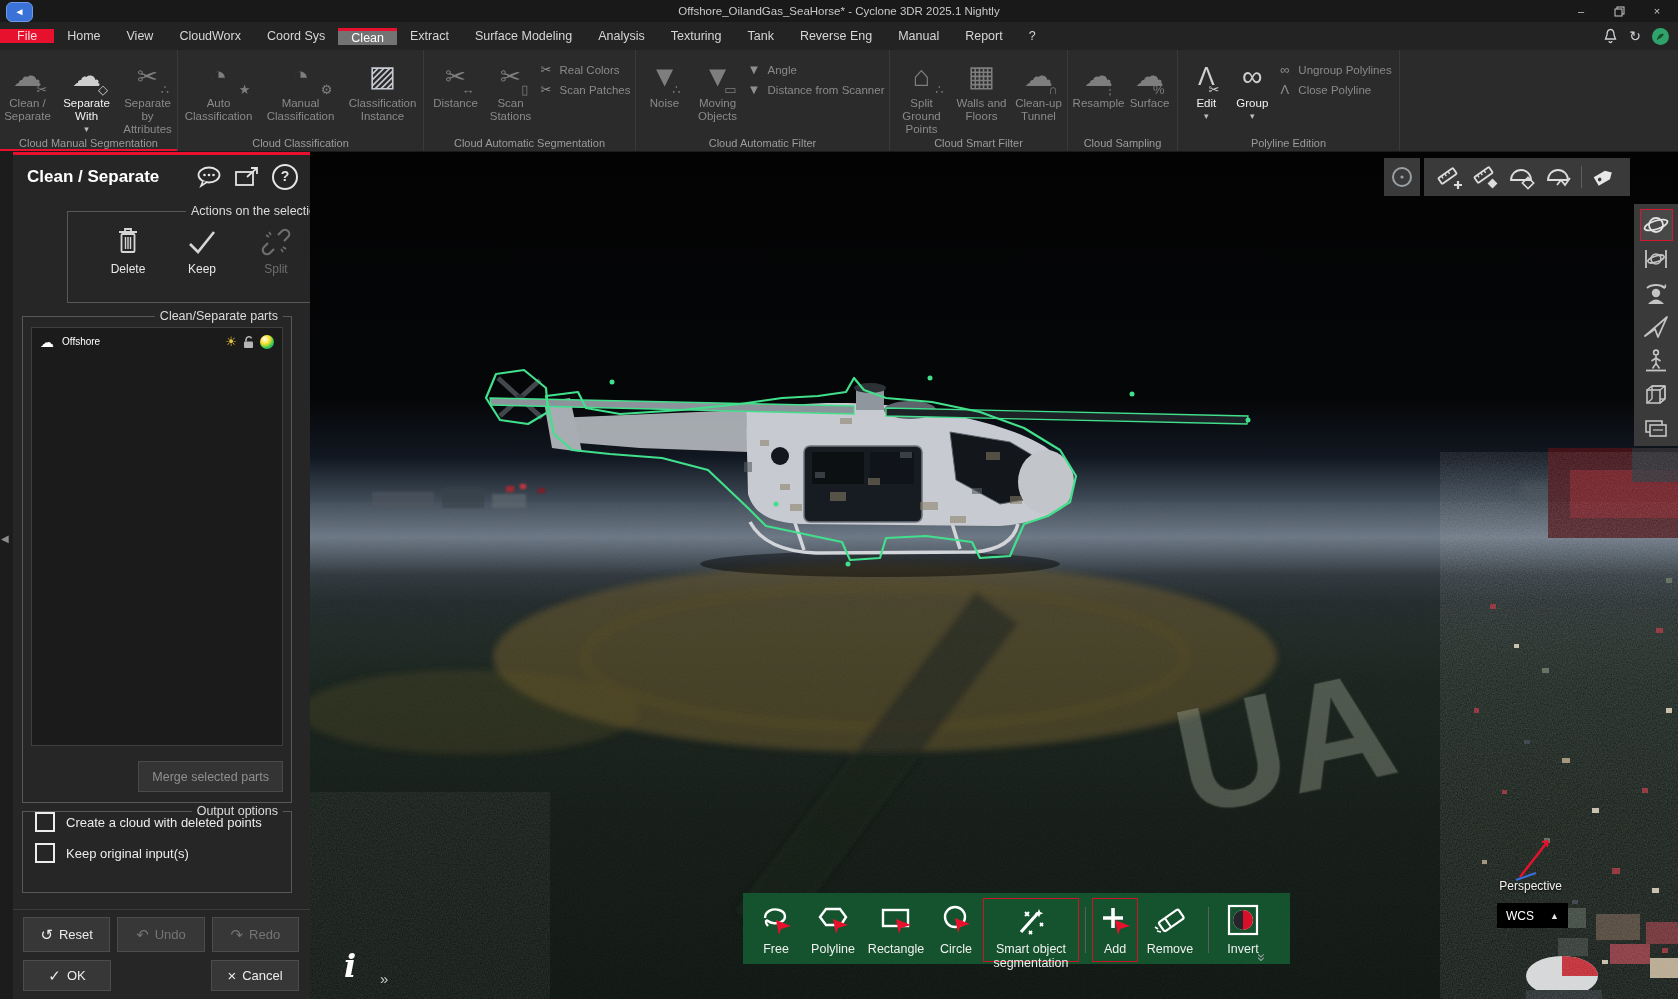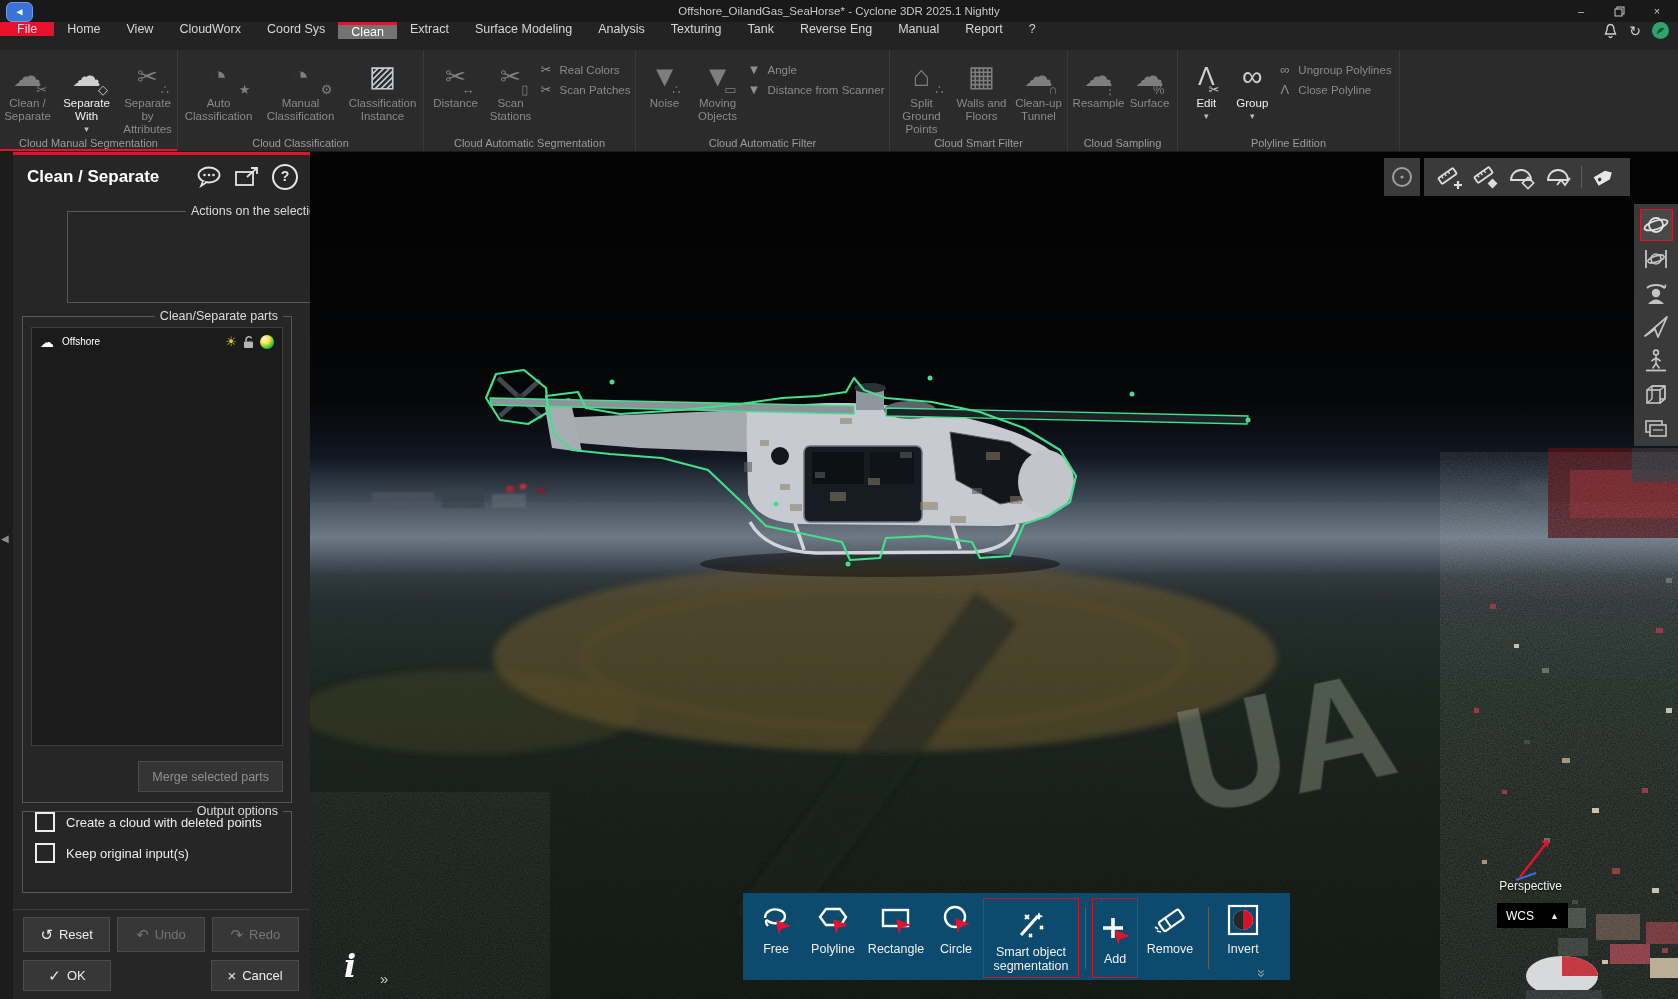--- a/index.html
+++ b/index.html
@@ -5,21 +5,21 @@
   html,body{margin:0;padding:0;background:#0c0c0c;font-family:"Liberation Sans",sans-serif;}
   #app{position:relative;width:1678px;height:999px;background:#1d1d1d;overflow:hidden;color:#ddd;font-size:12px;}
 
   
   .titlebar{position:absolute;left:0;top:0;right:0;height:22px;background:#191919;display:flex;align-items:center;justify-content:center;color:#c9c9c9;font-size:11.5px;}
   .backbtn{position:absolute;left:6px;top:2px;width:27px;height:20px;background:#3a72d8;border:1px solid #6f9ae8;border-radius:6px;color:#fff;text-align:center;line-height:18px;font-size:10px;box-sizing:border-box;}
   .winctl{position:absolute;right:2px;top:0;display:flex;height:22px;}
   .wc{width:38px;display:flex;align-items:center;justify-content:center;color:#c9c9c9;font-size:11px;}
 
   
-  .menubar{position:absolute;left:0;top:22px;right:0;height:28px;background:#232323;display:flex;align-items:flex-start;}
+  .menubar{position:absolute;left:0;top:22px;right:0;height:28px;background:#232323;display:flex;align-items:center;}
   .mtab{padding:0 13px;display:flex;align-items:center;color:#d6d6d6;font-size:12.5px;}
   .mtab.file{background:#e8112d;color:#ffd9de;padding:0 17px;}
   .mtab.active{background:#737373;border-top:3px solid #e8112d;padding-top:0;color:#fff;}
   .menu-right{margin-left:auto;display:flex;align-items:center;gap:11px;padding-right:9px;}
   .mricon{color:#cfd3d6;font-size:14px;display:flex;align-items:center;}
   .greendot{width:17px;height:17px;border-radius:50%;background:#2fa36b;display:flex;align-items:center;justify-content:center;}
 
   
   .ribbon{position:absolute;left:0;top:50px;right:0;height:102px;background:#2b2b2b;display:flex;border-bottom:1px solid #1b1b1b;box-sizing:border-box;}
   .rgroup{position:relative;border-right:1px solid #3a3a3a;display:flex;justify-content:center;gap:2px;padding-top:3px;box-sizing:border-box;flex:none;}
@@ -79,24 +79,24 @@
   .viewport{position:absolute;left:310px;top:152px;right:0;bottom:0;background:#000;overflow:hidden;}
   .scene{position:absolute;inset:0;background:linear-gradient(180deg,#030304 0%,#050607 29%,#111721 36%,#3e4a56 41%,#6b7684 45.5%,#505b66 47.5%,#2e363c 50%,#21292b 53%,#1d2723 57%,#17211c 63%,#121a15 78%,#0e1511 100%);}
   .scene-svg{position:absolute;inset:0;}
   .vptb{position:absolute;top:6px;height:38px;background:#3a3a3a;display:flex;align-items:center;}
   .tba{left:1074px;width:36px;justify-content:center;}
   .tbb{left:1114px;width:206px;justify-content:space-evenly;padding:0 4px;box-sizing:border-box;}
   .tbsep{width:1px;height:22px;background:#5e5e5e;}
   .nav{position:absolute;right:0;top:52px;width:44px;height:242px;background:#3a3a3a;display:flex;flex-direction:column;align-items:center;padding-top:5px;gap:2px;box-sizing:border-box;}
   .navbtn{width:33px;height:32px;display:flex;align-items:center;justify-content:center;border:1px solid transparent;box-sizing:border-box;}
   .navbtn.sel{border-color:#d11a2d;background:#484848;}
-  .stb{position:absolute;left:433px;top:741px;width:547px;height:87px;background:#0c4a6e;display:flex;align-items:stretch;padding:5px 6px 2px;box-sizing:border-box;}
+  .stb{position:absolute;left:433px;top:741px;width:547px;height:71px;background:#14532d;display:flex;align-items:stretch;padding:5px 6px 2px;box-sizing:border-box;}
   .stbtn{display:flex;flex-direction:column;align-items:center;padding:1px 6px;color:#f0f0f0;font-size:12.5px;line-height:14px;text-align:center;border:1px solid transparent;box-sizing:border-box;}
   .sic{height:42px;display:flex;align-items:center;justify-content:center;flex:none;}
-  .stbtn.redbox{border-color:#cf1327;justify-content:center;}
+  .stbtn.redbox{border-color:#cf1327;}
   .stsep{width:1px;background:#5e5e5e;margin:9px 6px;}
   .stchev{position:absolute;right:24px;bottom:-2px;color:#9aa0a6;font-size:15px;transform:rotate(90deg);}
   .info-i{position:absolute;left:34px;top:795px;color:#fff;font-family:"DejaVu Serif",serif;font-style:italic;font-weight:bold;font-size:32px;}
   .more-g{position:absolute;left:70px;top:818px;color:#c9c9c9;font-size:15px;}
   .persp{position:absolute;right:116px;top:727px;color:#f2f2f2;font-size:12px;text-shadow:0 1px 2px #000;}
   .wcsbox{position:absolute;left:1187px;top:751px;width:71px;height:25px;background:#000;display:flex;align-items:center;color:#fff;font-size:12px;padding:0 9px;box-sizing:border-box;}
   .wcsbox .wlbl{flex:1;}
   .wcsbox .wtri{font-size:9px;color:#e8e8e8;}
   .axis{position:absolute;left:1196px;top:681px;}
   svg.ic{display:block;}
@@ -370,20 +370,44 @@
             <path d="M13,11 L23,2 M17,2 h6 v6" fill="none" stroke="#e4e4e4" stroke-width="1.8"></path>
           </svg>
       </div>
       <div class="phicon">
           <div class="helpcirc">?</div>
         </div>
     </div>
 
     <div class="fset fs1">
       <div class="fleg">Actions on the selection</div>
+      <div class="acts">
+        <div class="abtn">
+          <svg class="ic" width="28" height="30" viewBox="0 0 28 30">
+              <path d="M11,4 v-2 h6 v2 M5,5 h18" fill="none" stroke="#d6d6d6" stroke-width="1.8"></path>
+              <rect x="7.5" y="7" width="13" height="18" rx="1" fill="none" stroke="#d6d6d6" stroke-width="1.8"></rect>
+              <path d="M11.5,10 v12 M14,10 v12 M16.5,10 v12" stroke="#d6d6d6" stroke-width="1.4"></path>
+            </svg>
+          <span class="lbl">Delete</span>
+        </div>
+        <div class="abtn">
+          <svg class="ic" width="32" height="30" viewBox="0 0 32 30">
+              <path d="M4,17 L12,25 L28,5" fill="none" stroke="#d6d6d6" stroke-width="2.6"></path>
+            </svg>
+          <span class="lbl">Keep</span>
+        </div>
+        <div class="abtn dim">
+          <svg class="ic" width="30" height="30" viewBox="0 0 30 30">
+              <path d="M17,8 l4,-4 a4.2,4.2 0 0 1 6,6 l-4,4" fill="none" stroke="#6e6e6e" stroke-width="2.2"></path>
+              <path d="M13,22 l-4,4 a4.2,4.2 0 0 1 -6,-6 l4,-4" fill="none" stroke="#6e6e6e" stroke-width="2.2"></path>
+              <path d="M8,5 l2,3 M5,8 l3,2 M22,25 l-2,-3 M25,22 l-3,-2" stroke="#6e6e6e" stroke-width="1.6"></path>
+            </svg>
+          <span class="lbl">Split</span>
+        </div>
+      </div>
     </div>
 
     <div class="fset fs2">
       <div class="fleg">Clean/Separate parts</div>
       <div class="plist">
         <div class="pitem">
           <span style="color:#fff;font-size:14px">☁</span>
           <span class="ilbl">Offshore</span>
           <span class="trail">
             <span style="color:#e6c23f;font-size:13px">☀</span>

